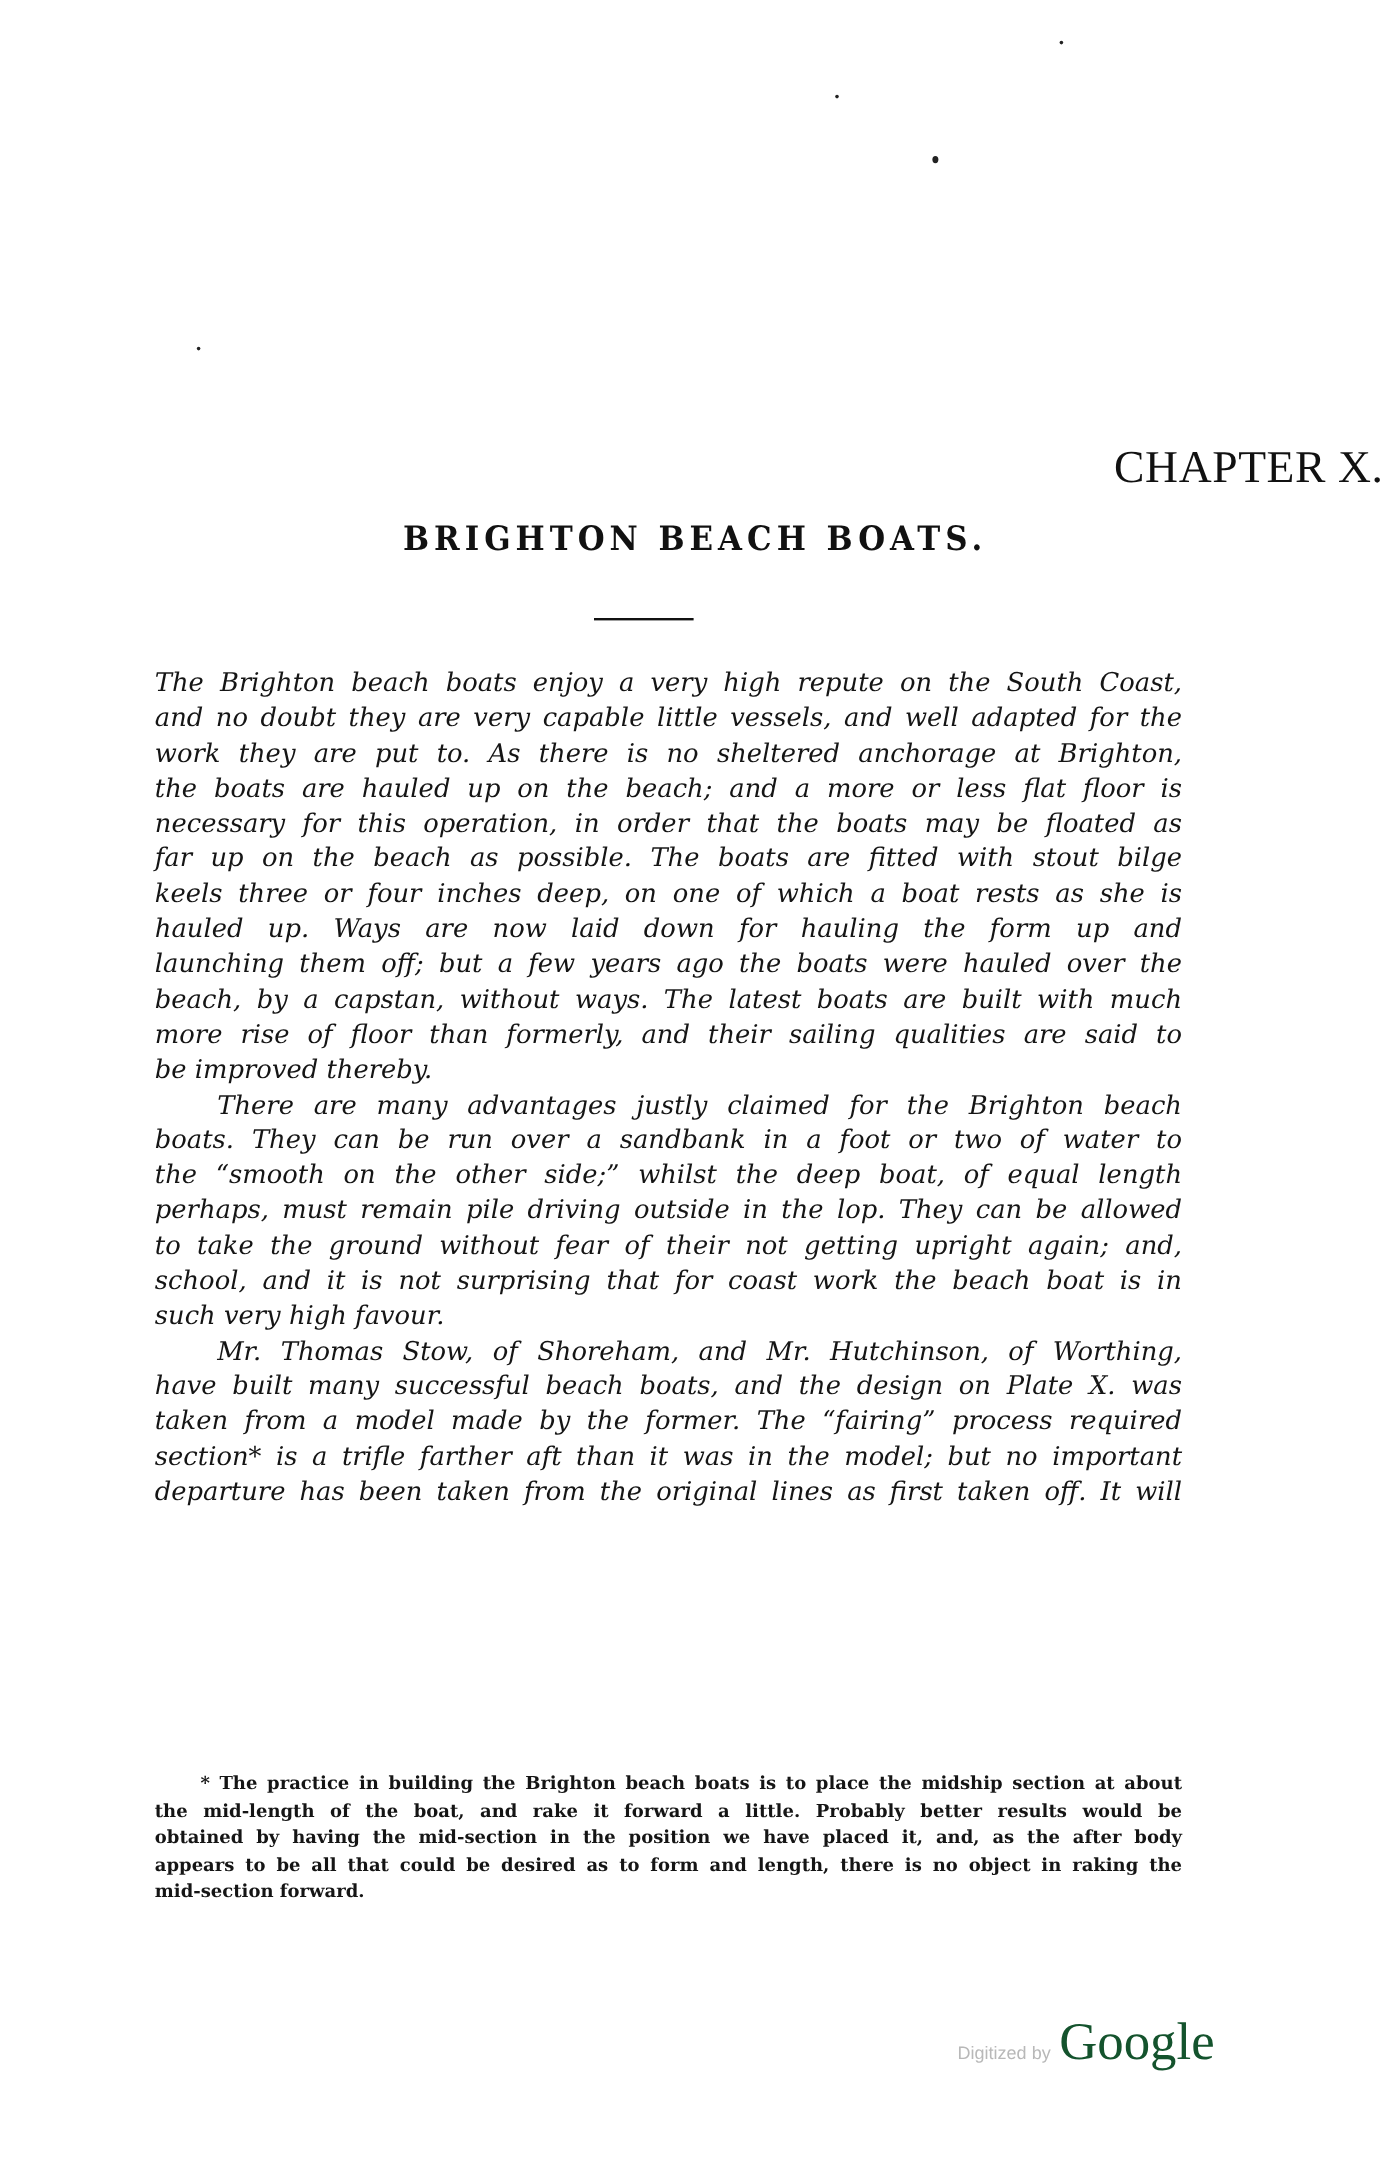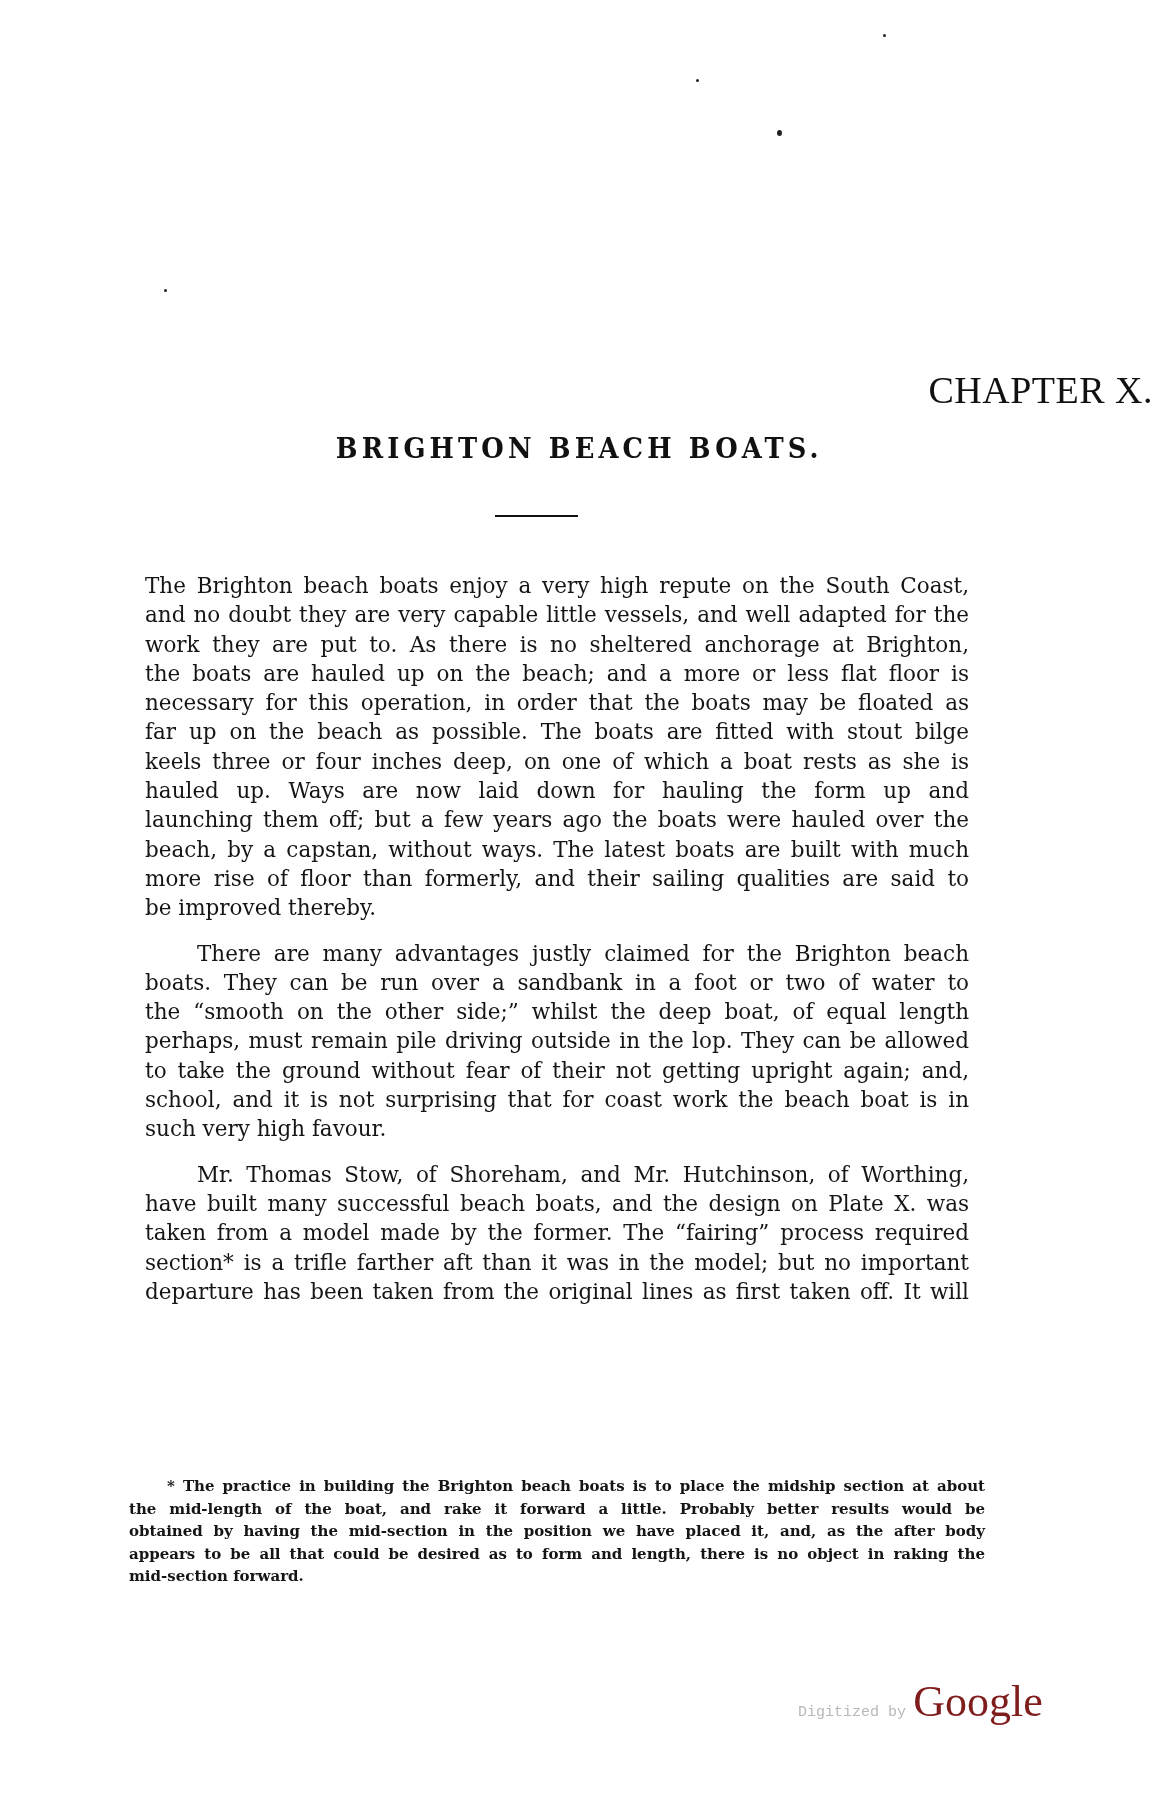--- a/index.html
+++ b/index.html
@@ -61,22 +61,23 @@
       left: 129px;
       width: 856px;
       top: 555px;
       font-family: "DejaVu Serif", serif;
       font-size: 21.5px;
       line-height: 29.3px;
       text-align: justify;
       color: #151515;
     }
     .body-text p {
-      margin: 16px;
+      margin: 0;
       text-indent: 0;
+      font-style: italic;
     }
     .body-text .line {
       display: block;
       text-align: justify;
       text-align-last: justify;
       white-space: nowrap;
     }
     .body-text .line.last {
       text-align-last: left;
     }
@@ -104,30 +105,30 @@
       text-align-last: left;
     }
     .watermark {
       position: absolute;
       left: 798px;
       top: 1676px;
       color: #b8b8b8;
       white-space: nowrap;
     }
     .watermark .prefix {
-      font-family: Liberation Mono, monospace;
+      font-family: Liberation Sans, sans-serif;
       font-size: 15px;
       vertical-align: baseline;
       text-align: right;
     }
     .watermark .brand {
       font-family: "Liberation Serif", serif;
       font-size: 44px;
       margin-left: 2px;
-      color: #7f1d1d;
+      color: #14532d;
     }
   </style>
 </head>
 <body>
 
 <div>
 
   <div class="speck" style="left:883px;top:34px;width:3px;height:3px;"></div>
   <div class="speck" style="left:696px;top:79px;width:3px;height:3px;"></div>
   <div class="speck" style="left:777px;top:130px;width:5px;height:6px;"></div>

